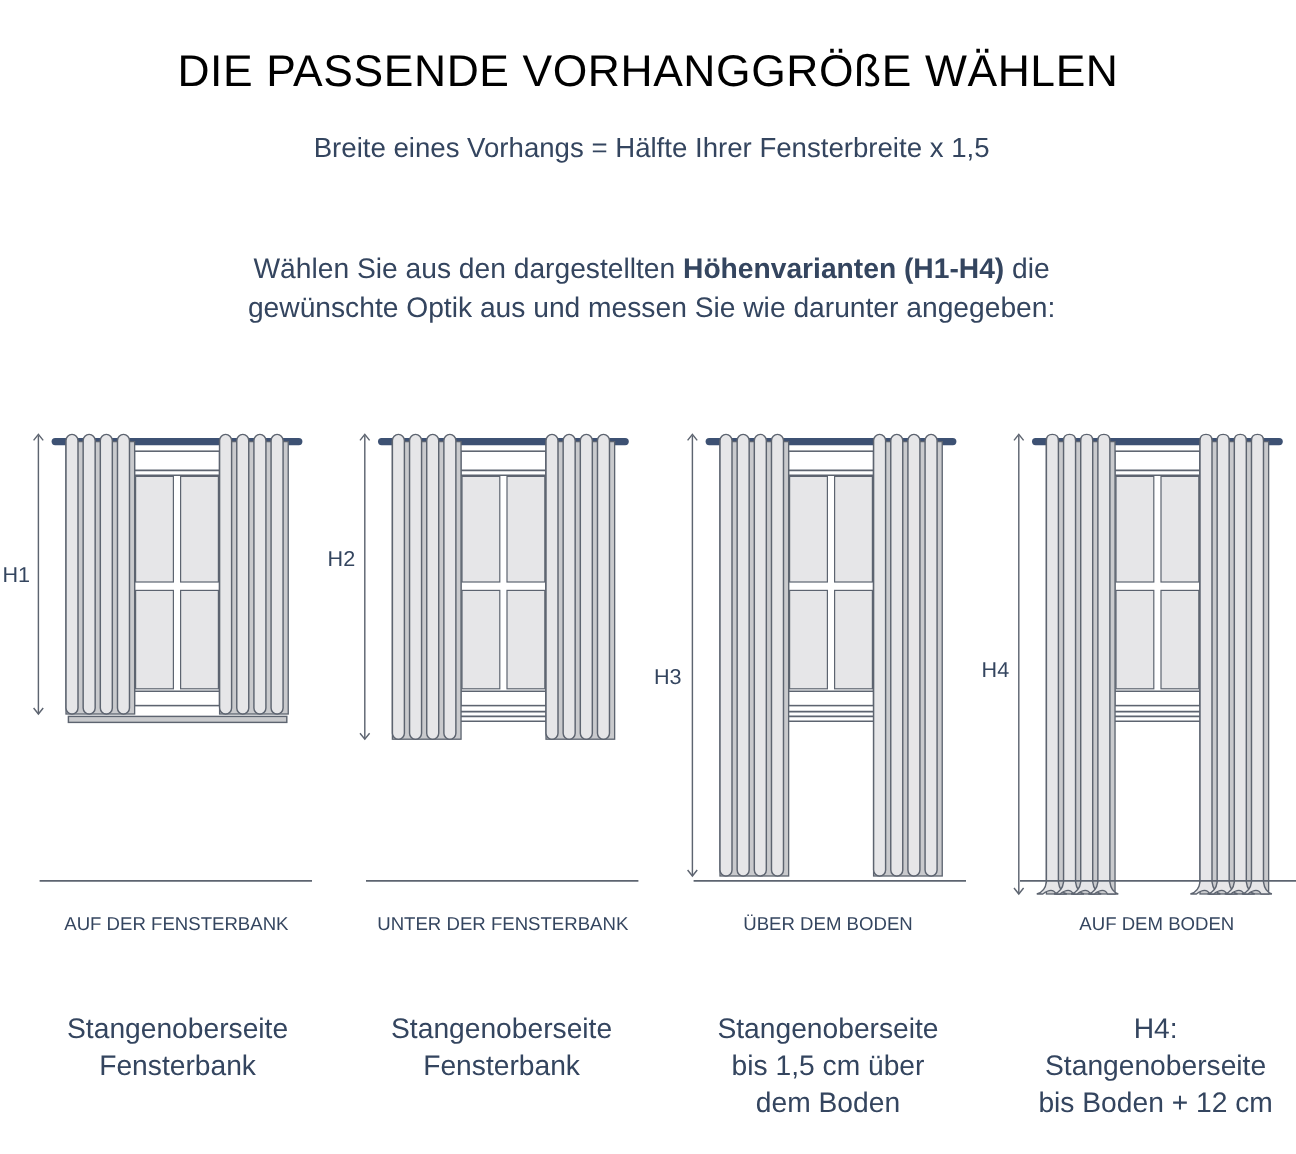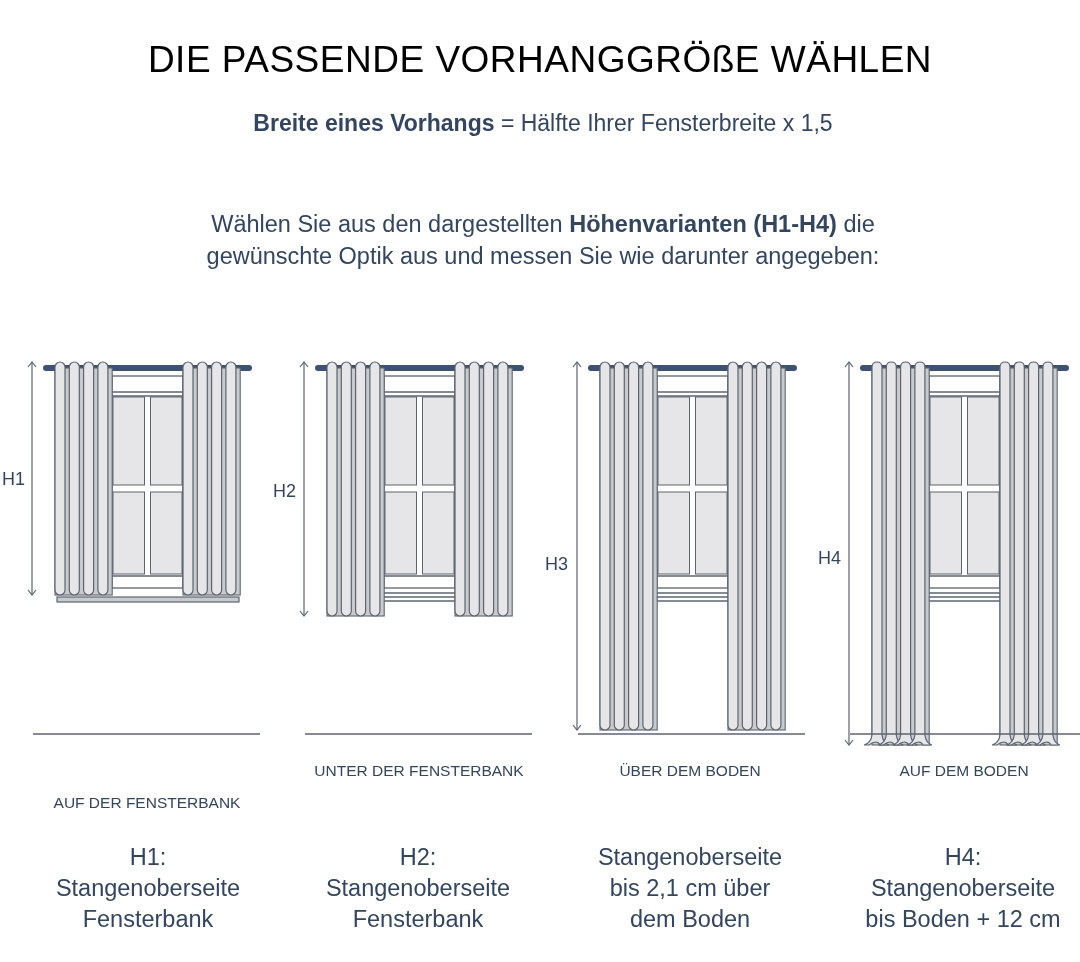--- a/index.html
+++ b/index.html
@@ -1,21 +1,21 @@
 <!DOCTYPE html>
 <html><head>
 <meta charset="utf-8">
 <style>
   html, body { margin: 0; padding: 0; background: #ffffff; }
   body { width: 1080px; height: 962px; position: relative; overflow: hidden;
          font-family: "Liberation Sans", "DejaVu Sans", sans-serif; color: #2f4260; }
   .title { position: absolute; top: 2px; left: 0; width: 1080px; text-align: center;
            font-size: 37px; letter-spacing: 0.5px; color: #000000; font-weight: 400; margin-top: 37px; }
   .formula { position: absolute; top: 110px; left: 0; width: 1086px; text-align: center; font-size: 23px; color: #34455f; }
-  .formula b { font-weight: 700; }
+  .formula b { font-weight: 400; }
   .instr { position: absolute; top: 208px; left: 0; width: 1086px; text-align: center; font-size: 23.5px; line-height: 32px; color: #34455f; }
   .instr b { font-weight: 700; }
   svg.diagram { position: absolute; left: 0; top: 0; }
   .hlabel { position: absolute; font-size: 18px; color: #34455f; }
   .caption { position: absolute; top: 762px; width: 270px; text-align: center; font-size: 15.5px; color: #34455f; }
   .desc { position: absolute; top: 842px; width: 270px; text-align: center; font-size: 23.5px; line-height: 31px; color: #34455f; }
   .desc div { white-space: nowrap; }
 </style>
 </head>
 <body>
@@ -143,41 +143,39 @@
         <path d="M1042.9,367 Q1042.9,362 1047.9,362 Q1052.9,362 1052.9,367 L1052.9,735 Q1053.9,743 1059.9,745 L1050.9,745 Q1047.9,739 1039.9,745 L1034.9,745 Q1041.9,743 1042.9,735 Z" fill="#e6e6e8" stroke="#5d6470" stroke-width="1.2"></path>
         <line x1="849" y1="363" x2="849" y2="745" stroke="#5d6470" stroke-width="1.2"></line>
         <path d="M845,367 L849,362 L853,367" fill="none" stroke="#5d6470" stroke-width="1.2"></path>
         <path d="M845,740 L849,745 L853,740" fill="none" stroke="#5d6470" stroke-width="1.2"></path>
         <line x1="850" y1="734" x2="1080" y2="734" stroke="#5d6470" stroke-width="1.4"></line>
       </g>
     </g>
 </svg>
 
 <div class="hlabel" style="left:2px;top:469px;">H1</div>
-<div class="hlabel" style="left:273px;top:481px;text-align:right;">H2</div>
+<div class="hlabel" style="left:273px;top:456px;text-align:right;">H2</div>
 <div class="hlabel" style="left:545px;top:554px;">H3</div>
 <div class="hlabel" style="left:818px;top:548px;">H4</div>
 
-<div class="caption" style="left:12px;margin-top:32px;">AUF DER FENSTERBANK</div>
+<div class="caption" style="left:12px;">AUF DER FENSTERBANK</div>
 <div class="caption" style="left:284px;">UNTER DER FENSTERBANK</div>
 <div class="caption" style="left:555px;">ÜBER DEM BODEN</div>
 <div class="caption" style="left:829px;">AUF DEM BODEN</div>
 
 <div class="desc" style="left:13px;">
-  <div>H1:</div>
   <div>Stangenoberseite</div>
   <div>Fensterbank</div>
 </div>
 <div class="desc" style="left:283px;">
-  <div>H2:</div>
   <div>Stangenoberseite</div>
   <div>Fensterbank</div>
 </div>
 <div class="desc" style="left:555px;">
   <div>Stangenoberseite</div>
-  <div>bis 2,1 cm über</div>
+  <div>bis 1,5 cm über</div>
   <div>dem Boden</div>
 </div>
 <div class="desc" style="left:828px;">
   <div>H4:</div>
   <div>Stangenoberseite</div>
   <div>bis Boden + 12 cm</div>
 </div>
 
 </body></html>

